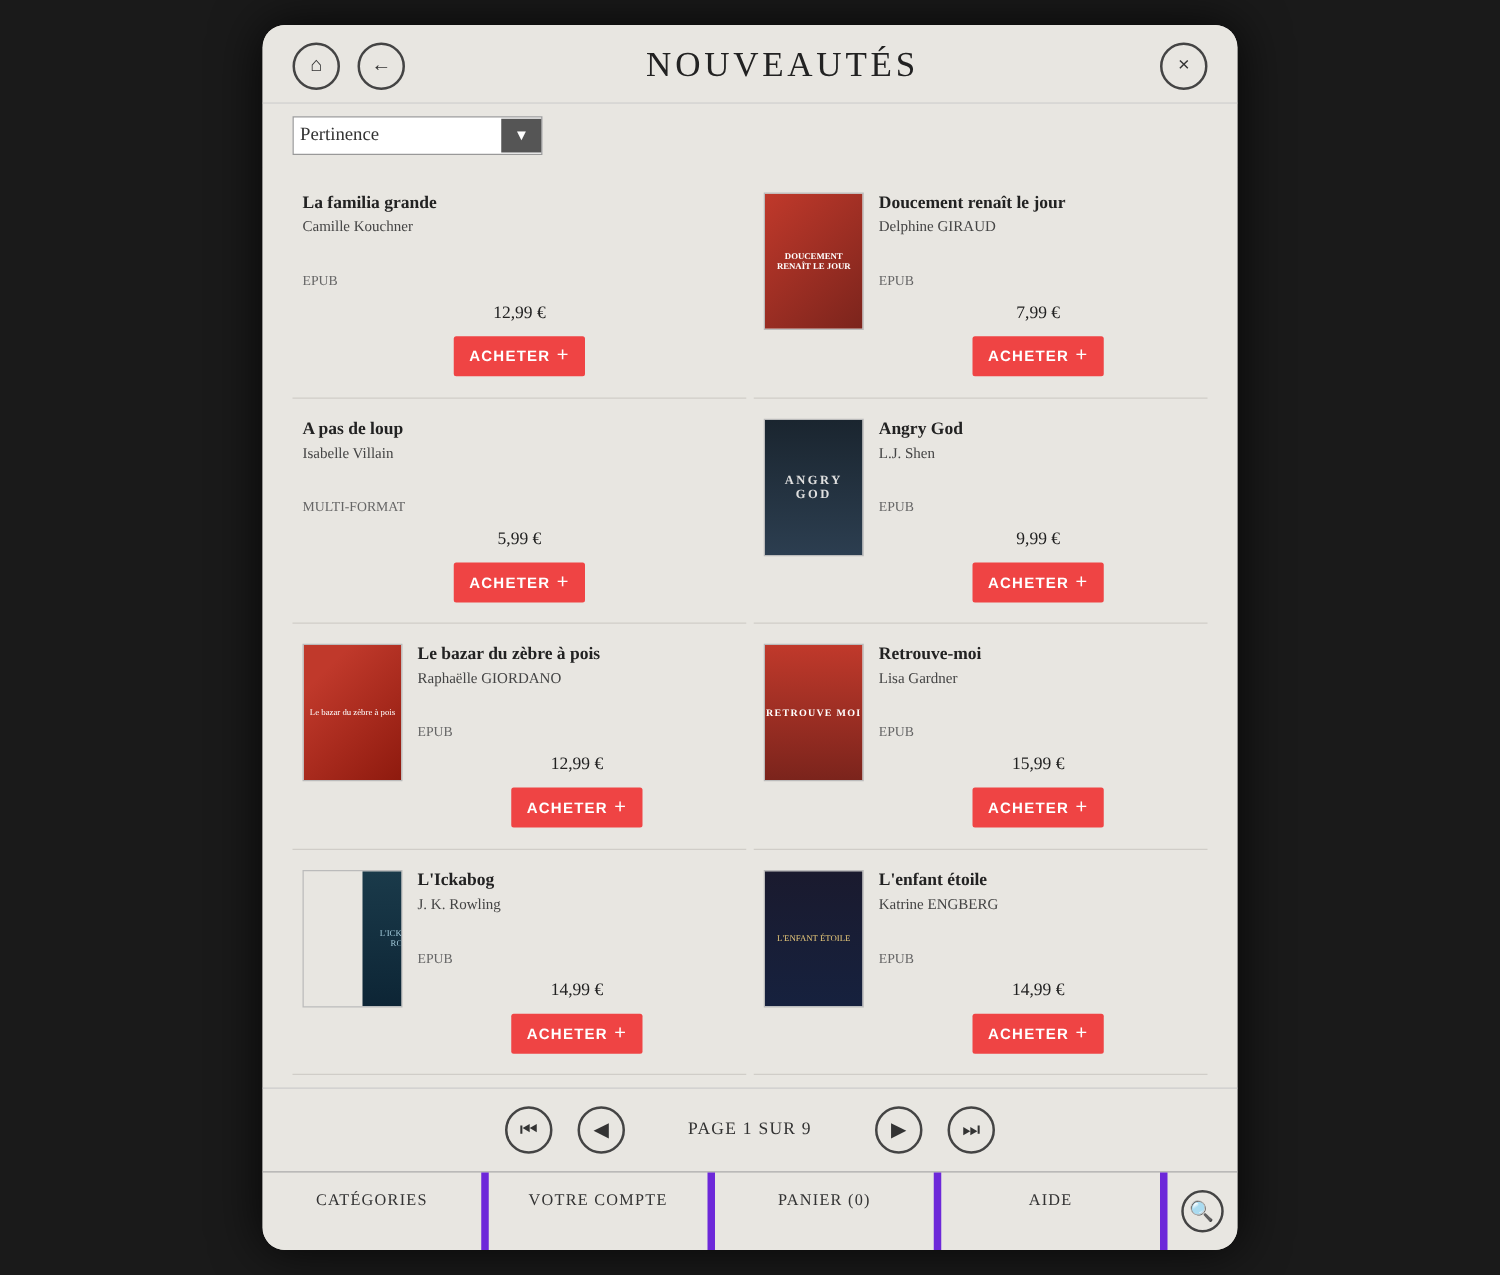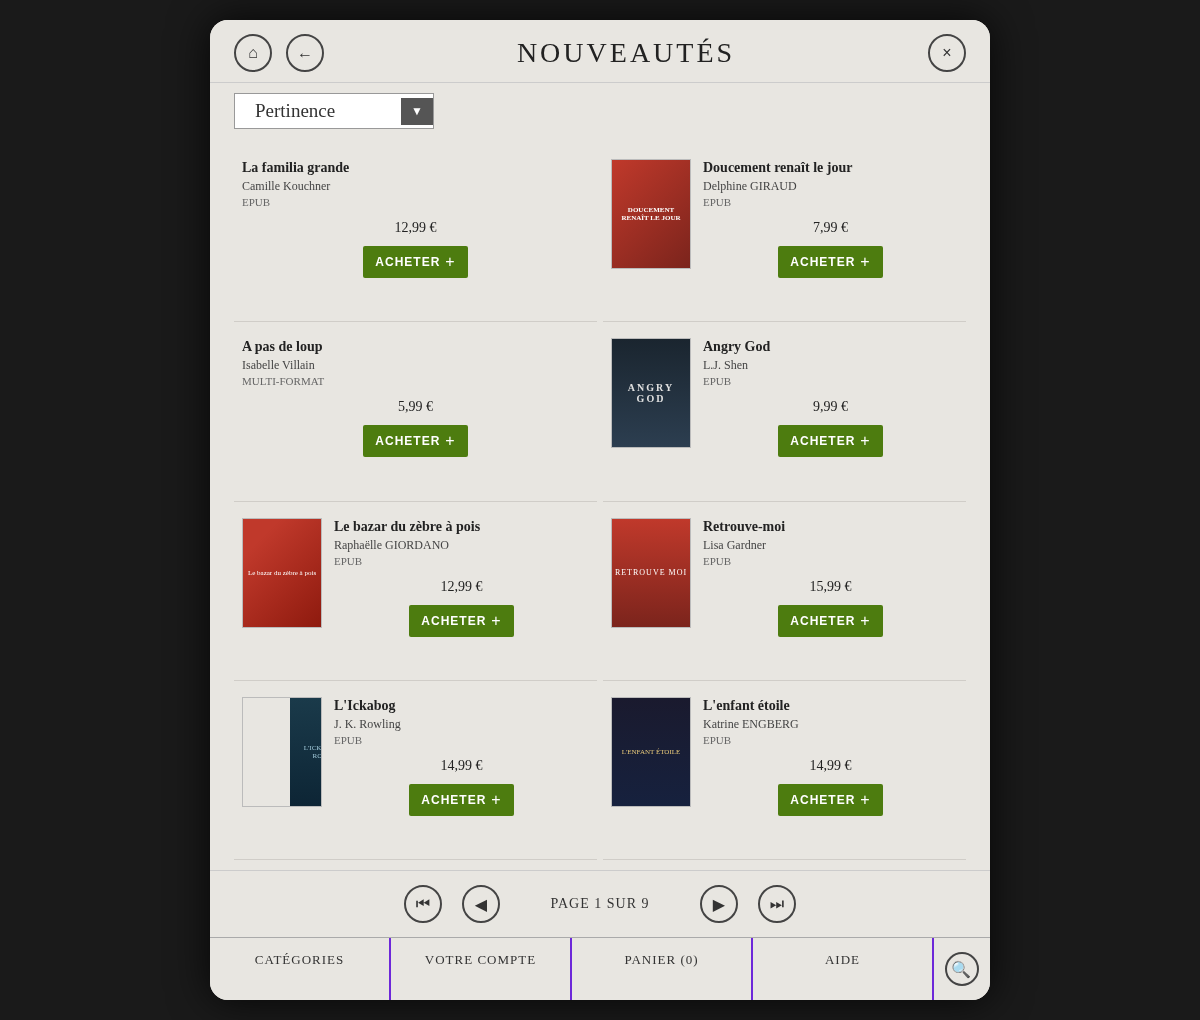--- a/index.html
+++ b/index.html
@@ -74,22 +74,22 @@
       display: flex;
       align-items: center;
       border: 1px solid #999;
       background: white;
       width: 200px;
       cursor: pointer;
     }
 
     .sort-select-label {
       flex: 1;
-      padding: 6px 20px;
-      font-size: 19px;
+      padding: 6px 5px;
+      font-size: 15px;
       color: #333;
     }
 
     .sort-select-arrow {
       background: #555;
       padding: 6px 10px;
       color: white;
       font-size: 12px;
     }
 
@@ -137,38 +137,39 @@
 
     .book-author {
       font-size: 12px;
       color: #444;
     }
 
     .book-format {
       font-size: 11px;
       color: #666;
       margin-bottom: 6px;
+      margin-top: 28px;
     }
 
     .book-price-row {
       display: flex;
       align-items: center;
       gap: 10px;
       margin-top: 4px;
       flex-direction: column;
     }
 
     .book-price {
       font-size: 14px;
       color: #222;
       font-weight: 500;
     }
 
     .buy-btn {
-      background: #4d7c0f;
+      background: #ef4444;
       color: white;
       border: none;
       padding: 7px 12px;
       font-size: 12px;
       cursor: pointer;
       display: flex;
       align-items: center;
       gap: 5px;
       letter-spacing: 1px;
       font-weight: 600;
@@ -207,21 +208,21 @@
     }
 
     .bottom-nav-item {
       flex: 1;
       text-align: center;
       padding: 14px 0;
       font-size: 13px;
       letter-spacing: 1px;
       color: #333;
       cursor: pointer;
-      border-right: 2px solid #6d28d9;
+      border-right: 6px solid #6d28d9;
       font-weight: 500;
     }
 
     .bottom-nav-item:last-child {
       border-right: none;
       flex: 0 0 56px;
     }
 
     .search-icon-circle {
       width: 34px;
@@ -341,21 +342,21 @@
       <span class="book-price">12,99 €</span>
       <button class="buy-btn">
         <span>ACHETER</span>
         <span class="buy-btn-plus">+</span>
       </button>
     </div>
   </div>
       </div>
       <div class="book-item">
         <div class="book-cover" style="width: 80px; height: 110px; flex-shrink: 0;">
-          <div style="background: linear-gradient(rgb(192, 57, 43) 0%, rgb(123, 36, 28) 100%); display: flex; flex-direction: column; align-items: center; justify-content: center; color: white; font-size: 8px; text-align: center; font-weight: normal; letter-spacing: 1px; width: 100%; height: 100%;">RETROUVE
+          <div style="background: linear-gradient(rgb(192, 57, 43) 0%, rgb(123, 36, 28) 100%); display: flex; flex-direction: column; align-items: center; justify-content: center; color: white; font-size: 8px; text-align: center; font-weight: bold; letter-spacing: 1px; width: 100%; height: 100%;">RETROUVE
 MOI</div>
         </div>
         <div class="book-info">
     <div class="book-title">Retrouve-moi</div>
     <div class="book-author">Lisa Gardner</div>
     <div class="book-format">EPUB</div>
     <div class="book-price-row">
       <span class="book-price">15,99 €</span>
       <button class="buy-btn">
         <span>ACHETER</span>

